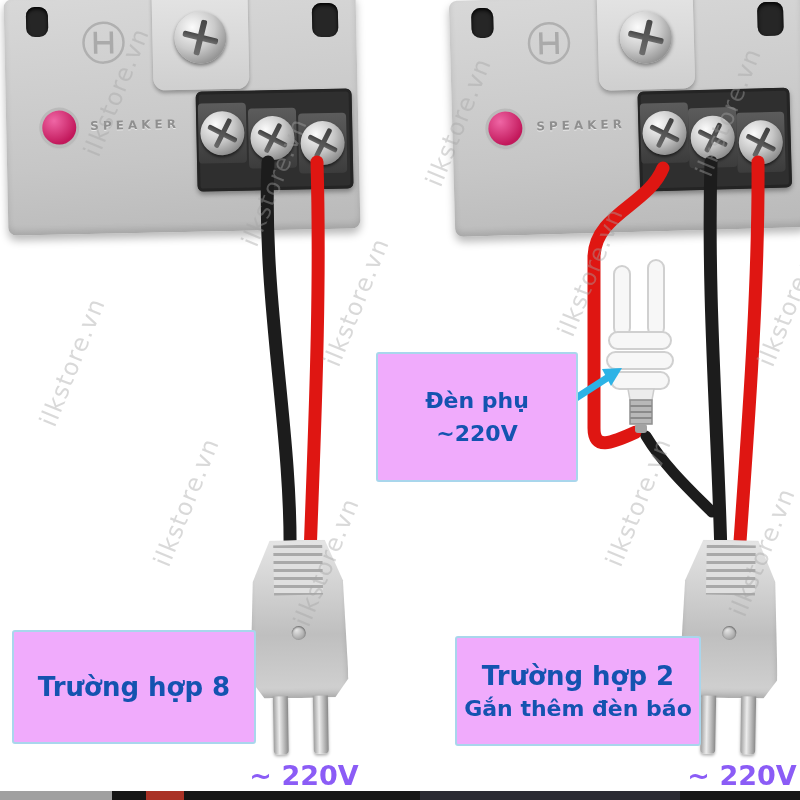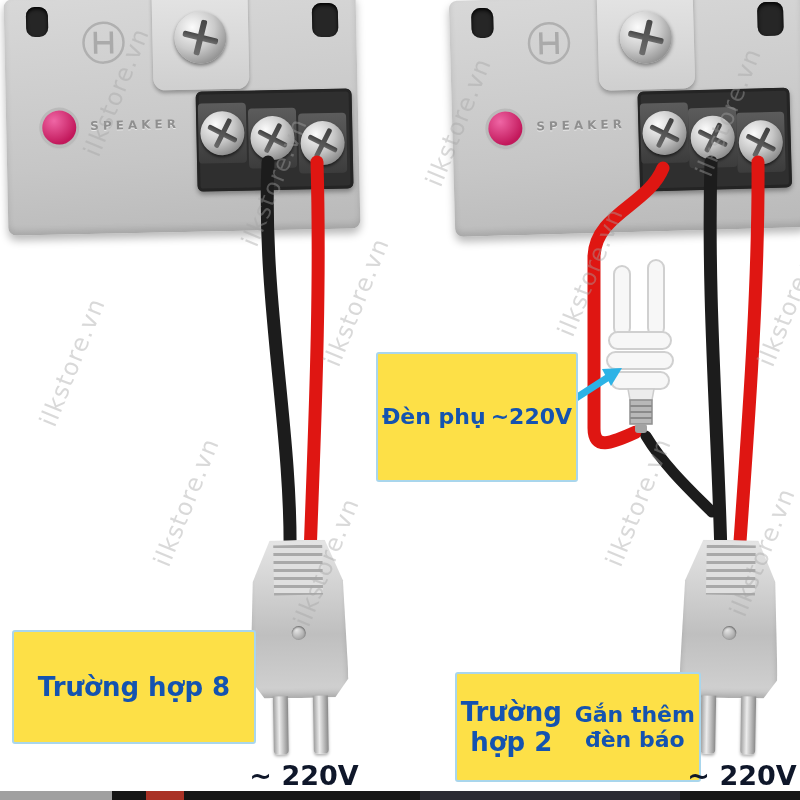--- a/index.html
+++ b/index.html
@@ -98,33 +98,33 @@
   .prong{
     position:absolute;top:156px;width:15px;height:58px;
     background:linear-gradient(90deg,#9c9c9c,#ececec 40%,#898989);
     border-radius:0 0 4px 4px;box-shadow:0 2px 3px rgba(0,0,0,.3);
   }
   .prong-a{left:22px;} .prong-b{left:62px;}
   
   .bulb{position:absolute;left:602px;top:256px;width:78px;height:186px;z-index:5;}
   
   .note-box{
-    position:absolute;z-index:7;background:#fde047;border:2px solid #a9d6ec;border-radius:3px;
-    display:flex;flex-direction:row;align-items:center;justify-content:center;gap:5px;
+    position:absolute;z-index:7;background:#f0abfc;border:2px solid #a9d6ec;border-radius:3px;
+    display:flex;flex-direction:column;align-items:center;justify-content:center;gap:5px;
     color:#1453b0;text-align:center;
   }
   .case1-box{left:12px;top:630px;width:240px;height:110px;}
-  .case2-box{left:455px;top:672px;width:242px;height:106px;}
+  .case2-box{left:455px;top:636px;width:242px;height:106px;}
   .lamp-box{left:376px;top:352px;width:198px;height:126px;}
   .note-title{font-size:26px;font-weight:bold;}
   .note-sub{font-size:22px;font-weight:600;}
   .lamp-line{font-size:22px;font-weight:bold;line-height:1.25;}
   .voltage{
     position:absolute;z-index:7;width:140px;text-align:center;
-    font-size:27px;font-weight:bold;color:#0f172a;
+    font-size:27px;font-weight:bold;color:#8b5cf6;
   }
   .voltage-left{left:234px;top:760px;}
   .voltage-right{left:672px;top:760px;}
   
   .bottom-strip{position:absolute;left:0;top:791px;width:800px;height:9px;background:#161616;z-index:9;}
   .strip-seg{position:absolute;top:0;height:9px;}
   .seg-gray{left:0;width:112px;background:#a0a0a0;}
   .seg-red{left:146px;width:38px;background:#a93226;}
   .seg-dark{left:420px;width:260px;background:#2b2b33;}
 </style>

